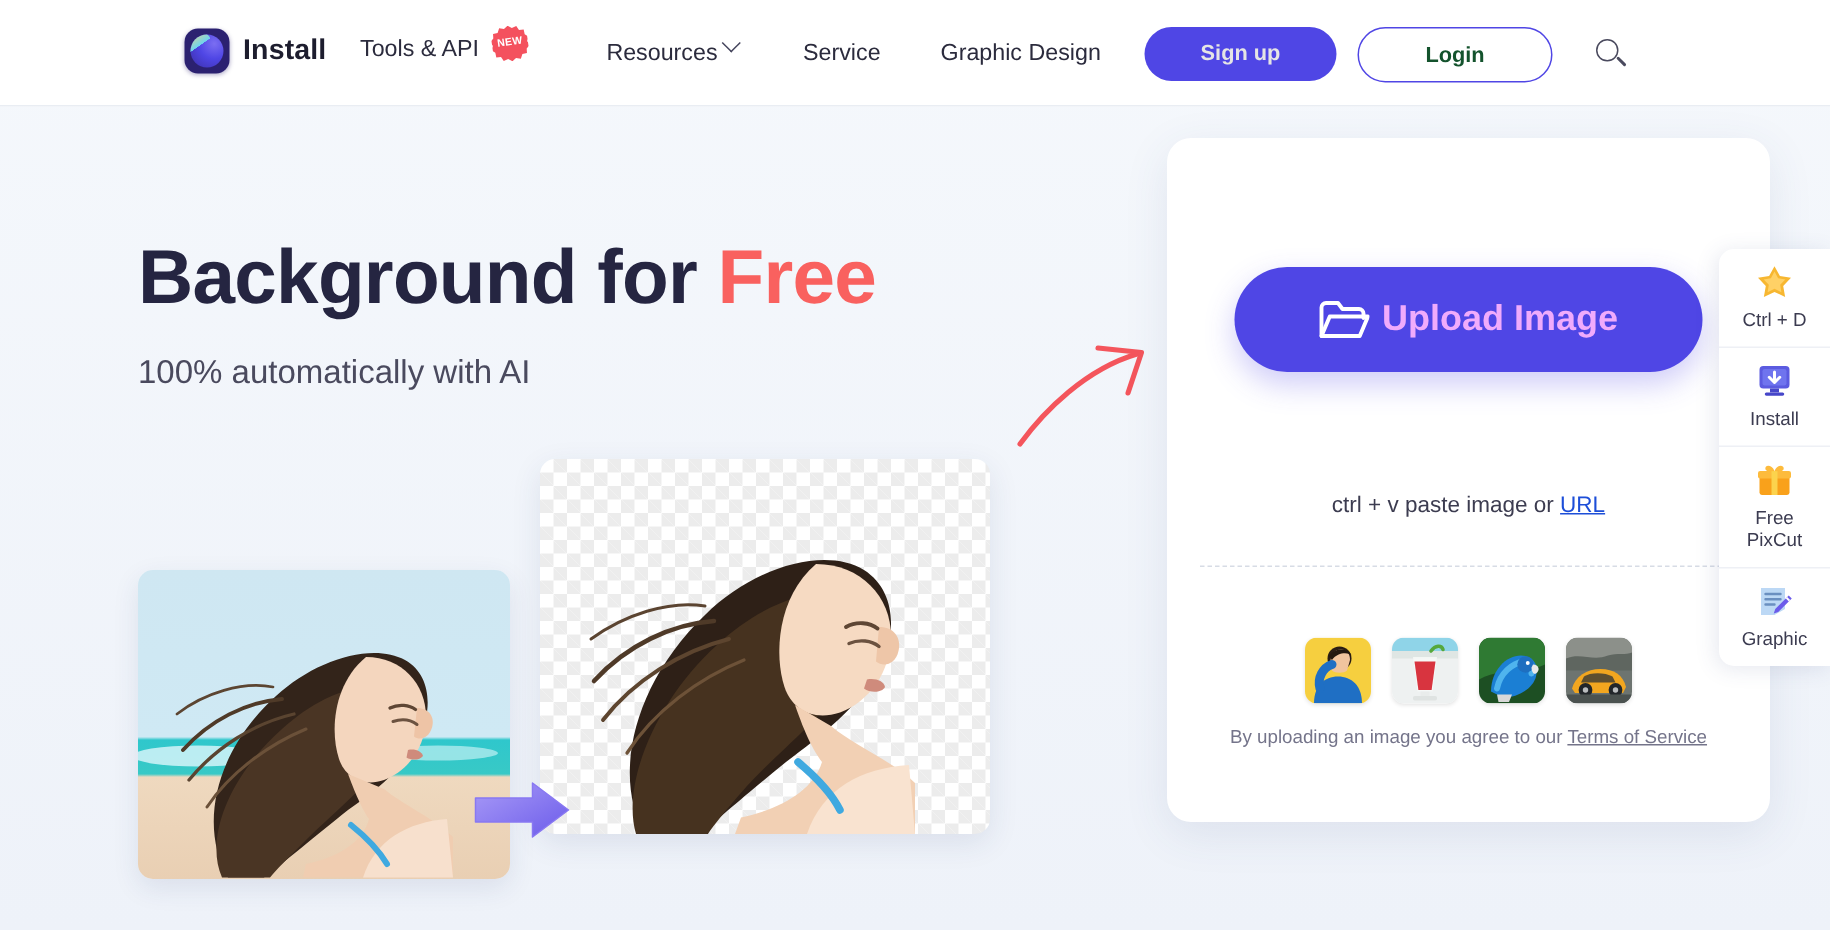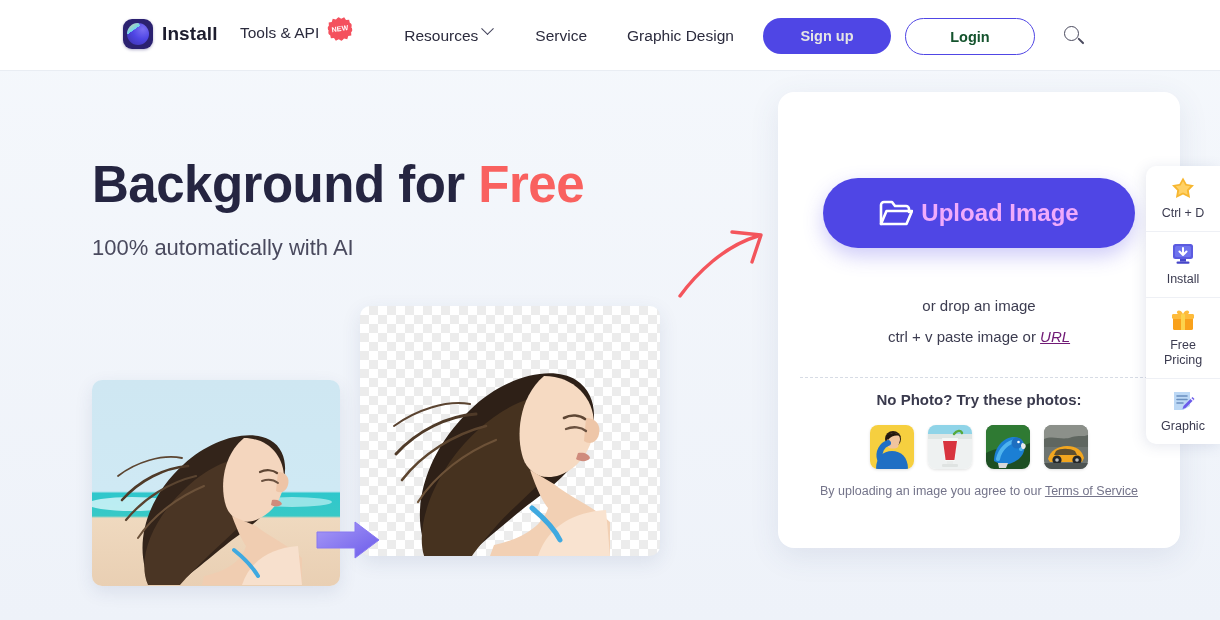--- a/index.html
+++ b/index.html
@@ -123,21 +123,21 @@
     color: #f0abfc; font-size: 24px; font-weight: bold;
     display: flex; align-items: center; justify-content: center; gap: 8px;
     cursor: pointer;
     box-shadow: 0 8px 20px rgba(79,70,229,.28);
     font-family: "Liberation Sans", sans-serif;
   }
   .folder-ico { width: 34px; height: 27px; position: relative; flex: none; }
 
   .drop-line { position: absolute; left: 0; top: 205px; width: 100%; text-align: center; font-size: 15px; color: #3c3c50; }
   .paste-line { position: absolute; left: 0; top: 236px; width: 100%; text-align: center; font-size: 15px; color: #3c3c50; }
-  .paste-line .url { color: #701a75; text-decoration: underline; cursor: pointer; font-style: italic; }
+  .paste-line .url { color: #1d4ed8; text-decoration: underline; cursor: pointer; }
 
   .divider { position: absolute; left: 22px; top: 285px; width: 358px; height: 0; border-top: 1px dashed #d7dce5; }
 
   .try-title { position: absolute; left: 0; top: 299px; width: 100%; text-align: center; font-size: 15px; font-weight: bold; color: #3a3a4d; }
   .thumbs { position: absolute; left: 0; top: 333px; width: 100%; display: flex; justify-content: center; gap: 14px; }
   .thumb { width: 44px; height: 44px; border-radius: 8px; overflow: hidden; cursor: pointer; position: relative; box-shadow: 0 1px 3px rgba(0,0,0,.12); }
 
   .terms { position: absolute; left: 0; top: 392px; width: 100%; text-align: center; font-size: 12.5px; color: #74748a; }
   .terms .tos { color: #74748a; text-decoration: underline; cursor: pointer; margin-top: 24px; }
 
@@ -276,29 +276,27 @@
     <button class="upload-btn">
       <span class="folder-ico">
         <svg width="34" height="27" viewBox="0 0 34 27">
           <path d="M2 24 V5 a3 3 0 0 1 3-3 h8 l3 4 h11 a3 3 0 0 1 3 3 v3" fill="none" stroke="#fff" stroke-width="2.6" stroke-linejoin="round" stroke-linecap="round"></path>
           <path d="M2 24 L7.5 11 H33 L27.5 24 Z" fill="none" stroke="#fff" stroke-width="2.6" stroke-linejoin="round" stroke-linecap="round"></path>
         </svg>
       </span>
       <span>Upload Image</span>
     </button>
 
-    <div class="drop-line">or drop an image</div>
 
     <div class="paste-line">
       <span>ctrl + v paste image or </span><span class="url">URL</span>
     </div>
 
     <div class="divider"></div>
 
-    <div class="try-title">No Photo? Try these photos:</div>
 
     <div class="thumbs">
       <div class="thumb">
         <svg width="44" height="44" viewBox="0 0 44 44">
           <rect width="44" height="44" fill="#f6cf3f"></rect>
           <path d="M6 44 C6 32 13 26 22 26 C31 26 38 32 38 44 Z" fill="#1f6fc4"></path>
           <circle cx="23" cy="14" r="8" fill="#2a1d14"></circle>
           <path d="M17 16 C17 11 20 8 24 8 C28 8 30 11 30 15 L28 22 C26 24 20 24 18 22 Z" fill="#f0c49e"></path>
           <path d="M16 13 C18 7 29 6 31 12 C30 10 22 9 18 15 Z" fill="#23180f"></path>
           <path d="M10 34 C8 27 12 20 18 18" stroke="#1f6fc4" stroke-width="6" fill="none" stroke-linecap="round"></path>
@@ -379,21 +377,21 @@
         <svg width="26" height="26" viewBox="0 0 26 26">
           <rect x="3" y="10" width="20" height="13" rx="1.6" fill="#f9a11b"></rect>
           <rect x="2" y="7" width="22" height="5" rx="1.4" fill="#fdbb3c"></rect>
           <rect x="11" y="7" width="4" height="16" fill="#fcd34d"></rect>
           <path d="M13 7 C11 2 6 3 7 6 C7.6 7.4 10 7.3 13 7 Z" fill="#fdbb3c"></path>
           <path d="M13 7 C15 2 20 3 19 6 C18.4 7.4 16 7.3 13 7 Z" fill="#fdbb3c"></path>
         </svg>
       </div>
       <div class="rail-label">
         <span>Free</span><br>
-        <span>Pricing</span>
+        <span>PixCut</span>
       </div>
     </div>
 
     <div class="rail-item">
       <div class="rail-ico">
         <svg width="26" height="26" viewBox="0 0 26 26">
           <path d="M4 4 H20 V18 L13 22 H4 Z" fill="#bcd8f5"></path>
           <path d="M7 8 H17 M7 11.5 H17 M7 15 H13" stroke="#6a8fc0" stroke-width="1.6" stroke-linecap="round"></path>
           <path d="M22.5 9 L24.5 11 L15.5 20 L12.5 21 L13.5 18 Z" fill="#6b5bea"></path>
           <path d="M21 10.5 L23 12.5" stroke="#fff" stroke-width="1.2"></path>

